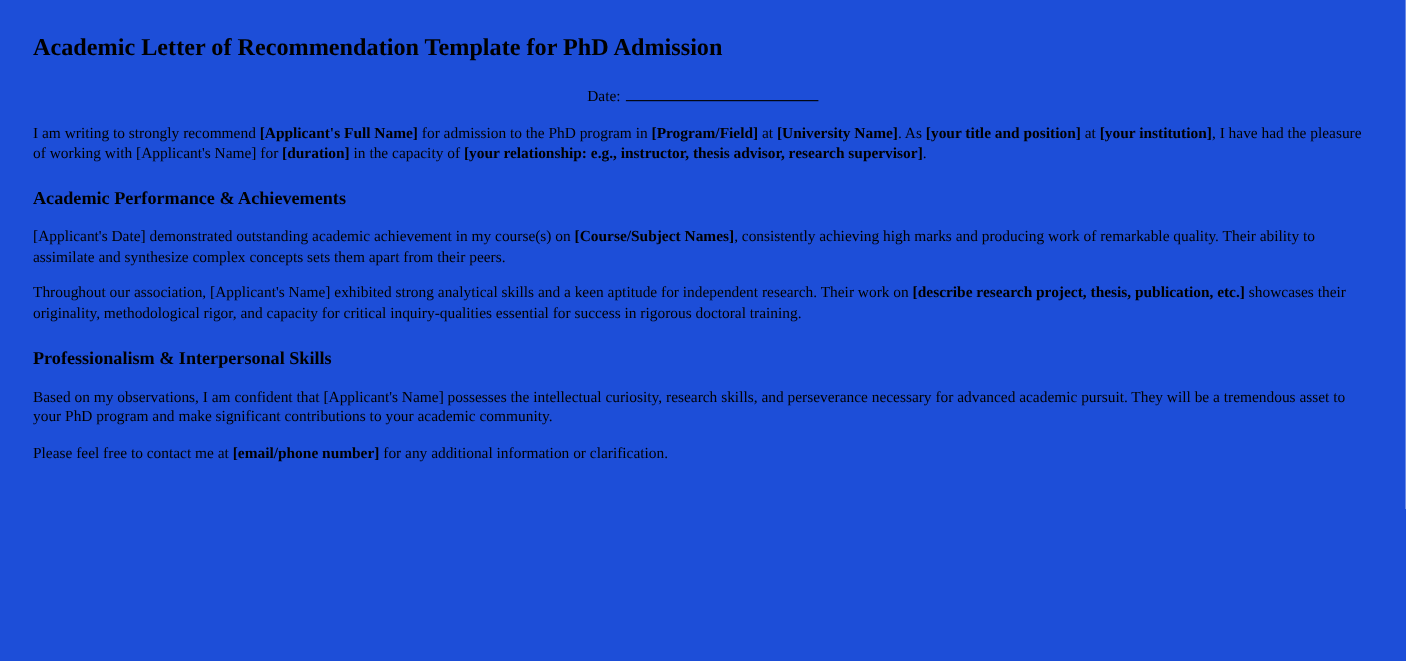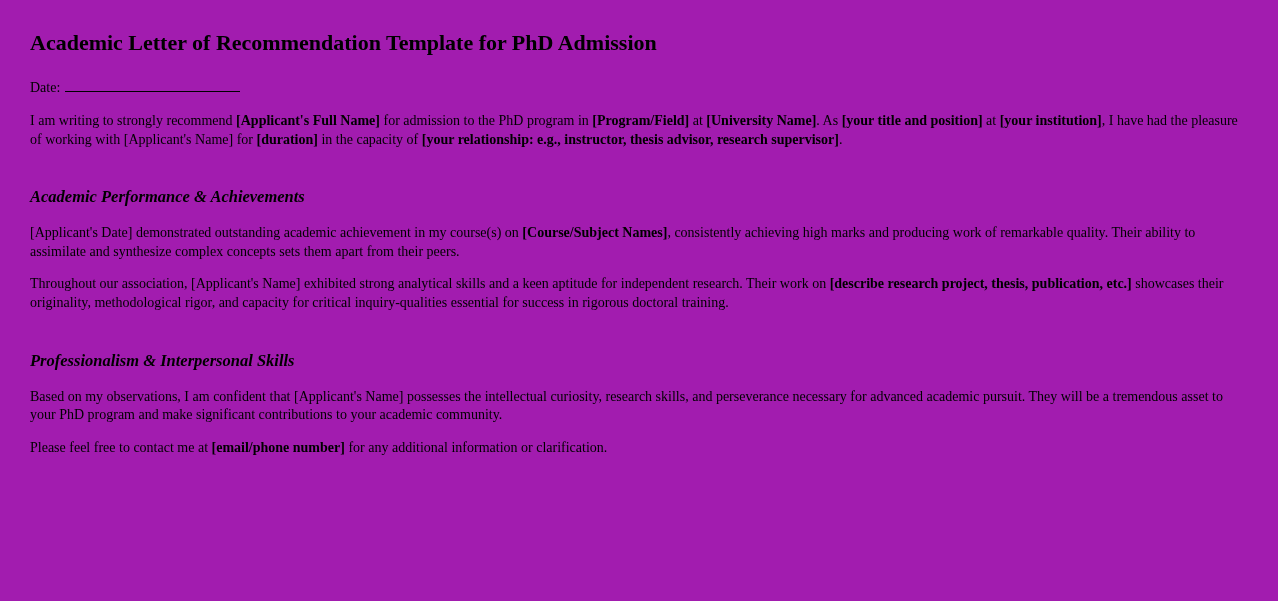--- a/index.html
+++ b/index.html
@@ -6,45 +6,45 @@
     margin: 0;
     padding: 0;
     background: #ffffff;
     color: #000000;
   }
   .page {
     width: 1278px;
     height: 601px;
     box-sizing: border-box;
     overflow: hidden;
-    background: #a21caf;
+    background: #1d4ed8;
     padding: 30px 30px 0 30px;
     font-family: "Liberation Serif", "DejaVu Serif", serif;
     font-size: 14px;
     line-height: 1.33;
     color: #000000;
   }
   h1.doc-title {
     font-size: 22px;
     line-height: 1.15;
     font-weight: bold;
     margin: 0 0 22px 0;
   }
   h3.section-heading {
     font-size: 16.5px;
     line-height: 1.15;
     font-weight: bold;
-    margin: 39px 0 17px 0;
-    font-style: italic;
+    margin: 21px 0 17px 0;
   }
   p.para {
     margin: 14px 0;
   }
   p.date-line {
     margin: 0 0 14px 0;
+    text-align: center;
   }
   .blank-line {
     display: inline-block;
     width: 175px;
     height: 14px;
     border-bottom: 1.5px solid #000000;
     margin-left: 5px;
     vertical-align: baseline;
   }
   b { font-weight: bold; }

